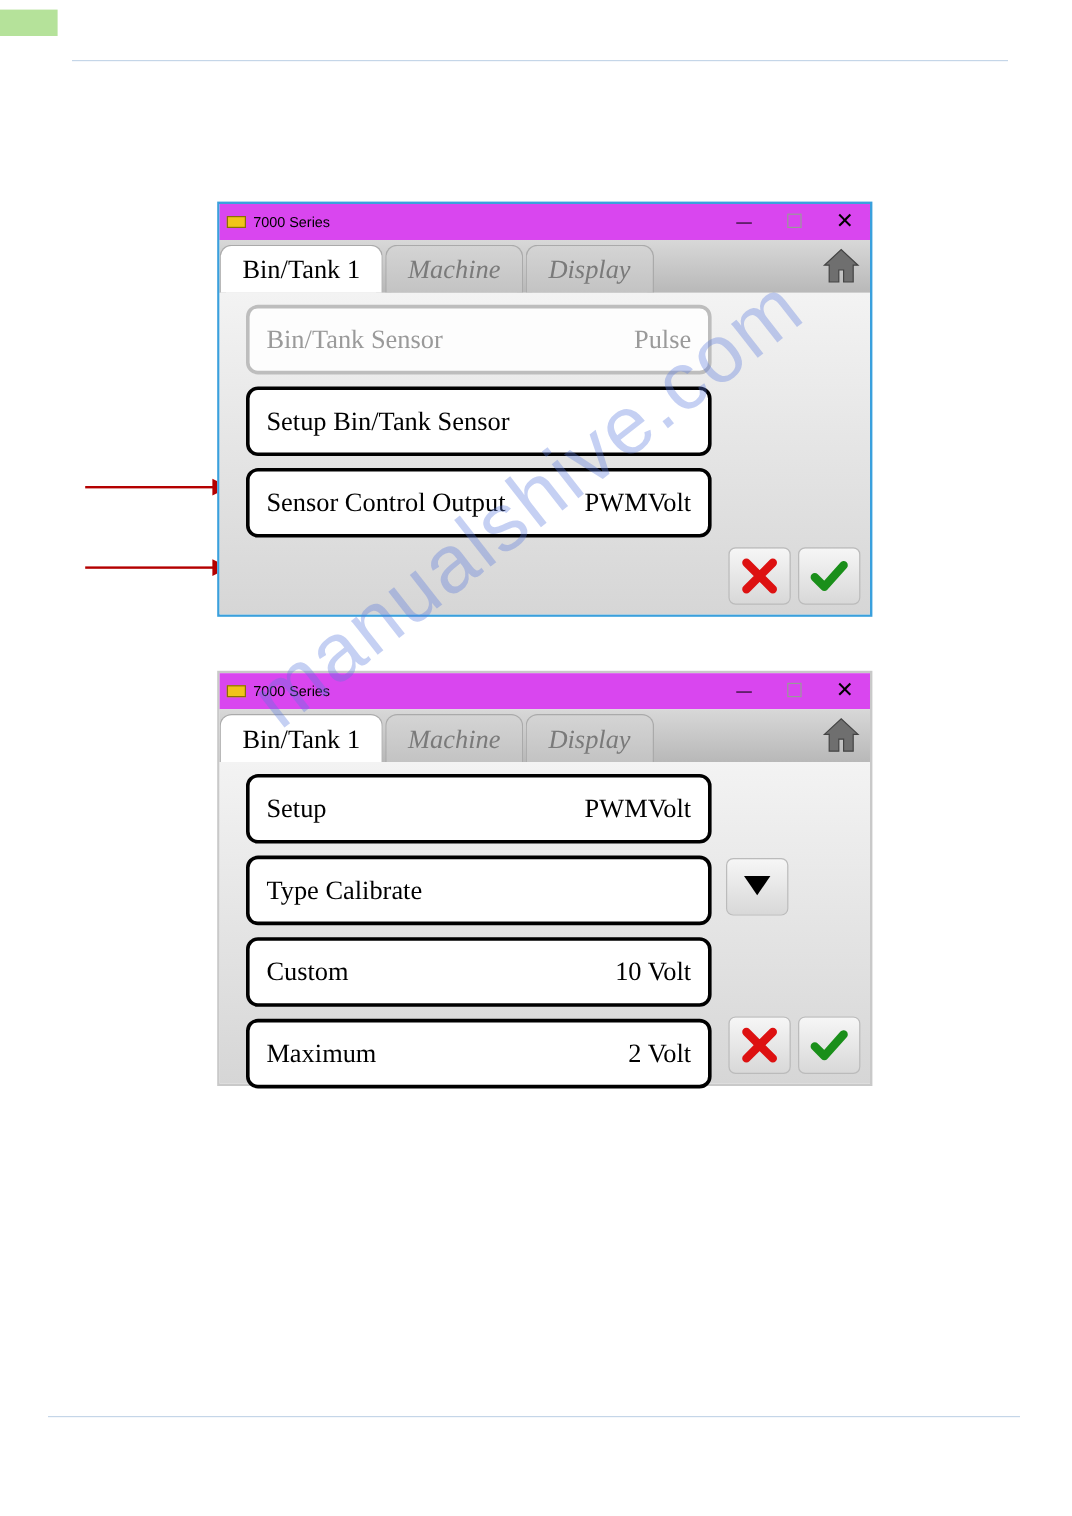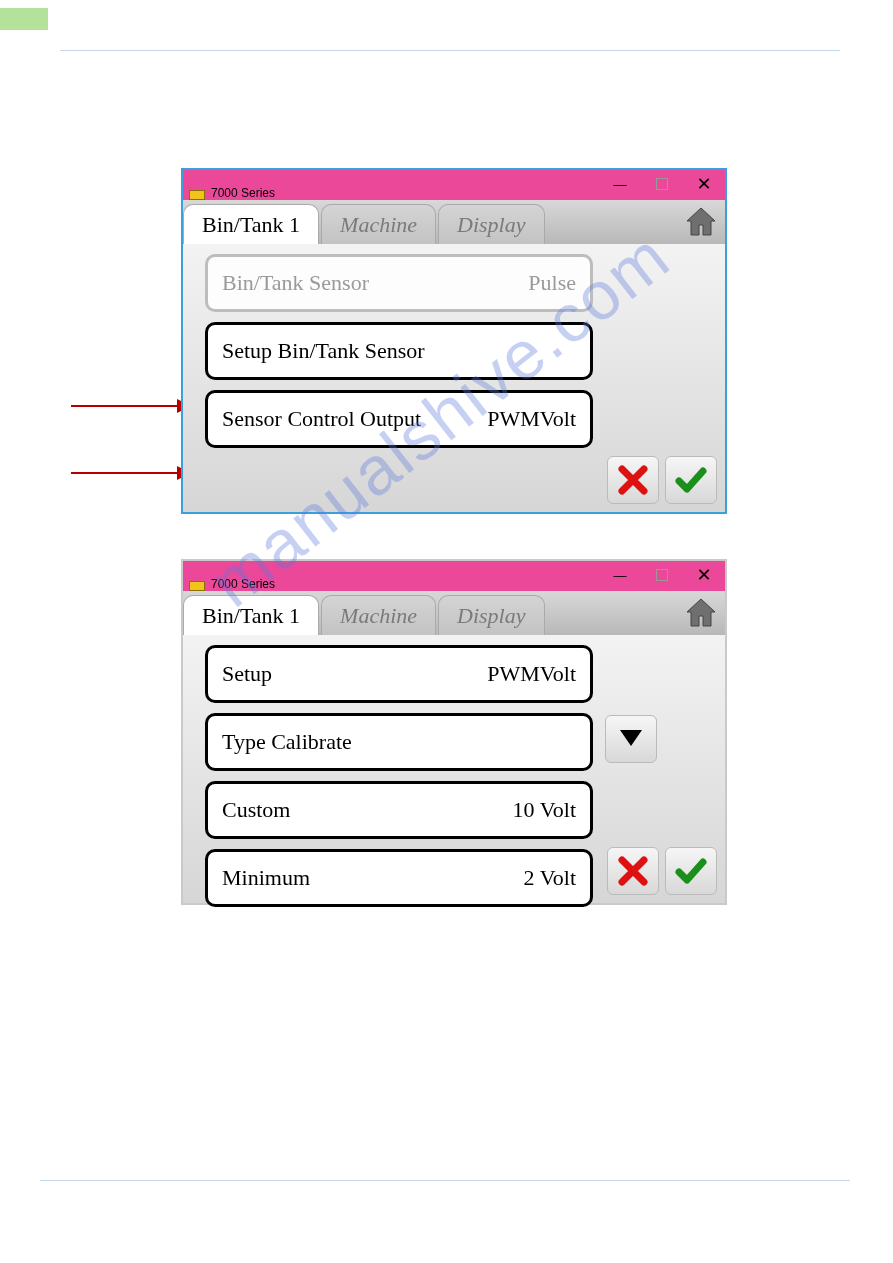--- a/index.html
+++ b/index.html
@@ -37,23 +37,23 @@
   .panel {
     position: absolute;
     border: 2px solid #3aa0dd;
     background: #fff;
   }
   .panel.first { left: 181px; top: 168px; width: 546px; height: 346px; }
   .panel.second { left: 181px; top: 559px; width: 546px; height: 346px; border-color: #c9c9c9;}
   
   .titlebar {
     height: 30px;
-    background: #ec4899;
-    display: flex;
-    align-items: flex-end;
+    background: #d946ef;
+    display: flex;
+    align-items: center;
     padding: 0 6px;
     font-size: 12px;
     position: relative;
   }
   .title-icon {
     width: 16px; height: 10px;
     background: #f0c419;
     border: 1px solid #8a7000;
     margin-right: 6px;
   }
@@ -296,21 +296,21 @@
       <span class="value">PWMVolt</span>
     </div>
     <div class="row">
       <span class="label">Type Calibrate</span>
     </div>
     <div class="row">
       <span class="label">Custom</span>
       <span class="value">10 Volt</span>
     </div>
     <div class="row">
-      <span class="label">Minimum</span>
+      <span class="label">Maximum</span>
       <span class="value">2 Volt</span>
     </div>
     <div class="down-btn">
       <svg width="30" height="26">
           <path d="M4 4 L15 20 L26 4 Z" fill="#000"></path>
         </svg>
     </div>
     <div class="action-buttons">
       <div class="abtn">
         <svg width="34" height="34">

